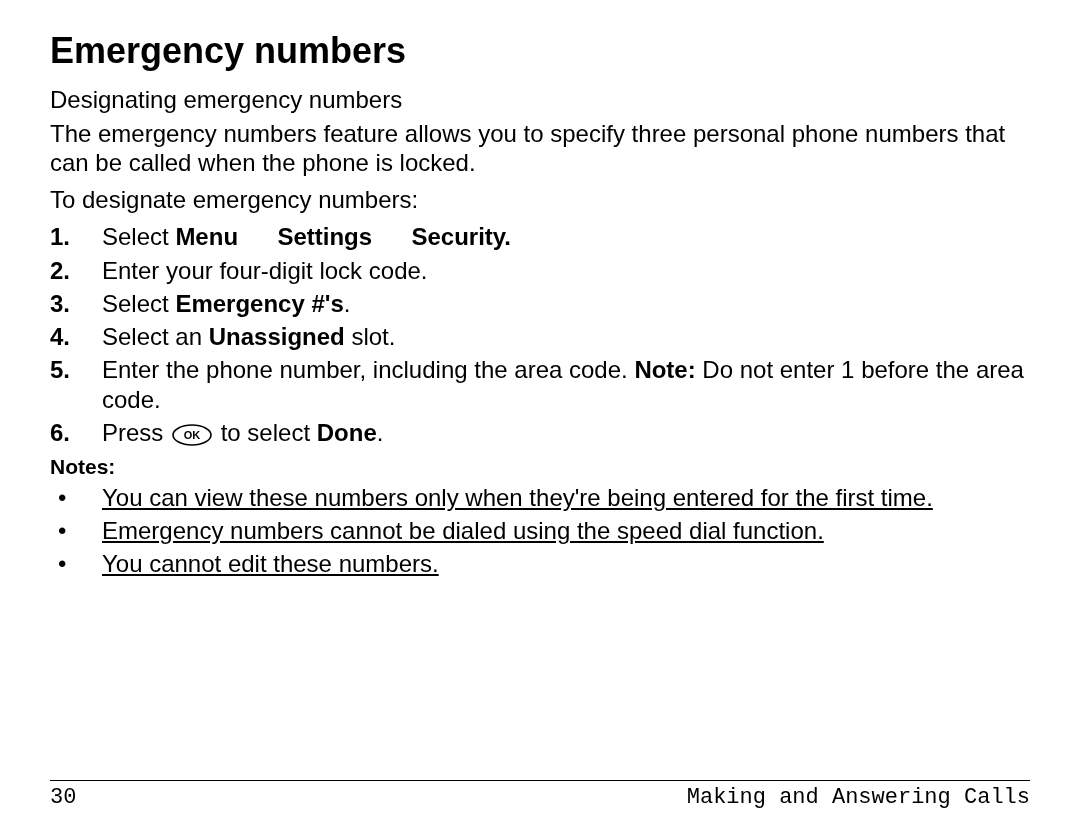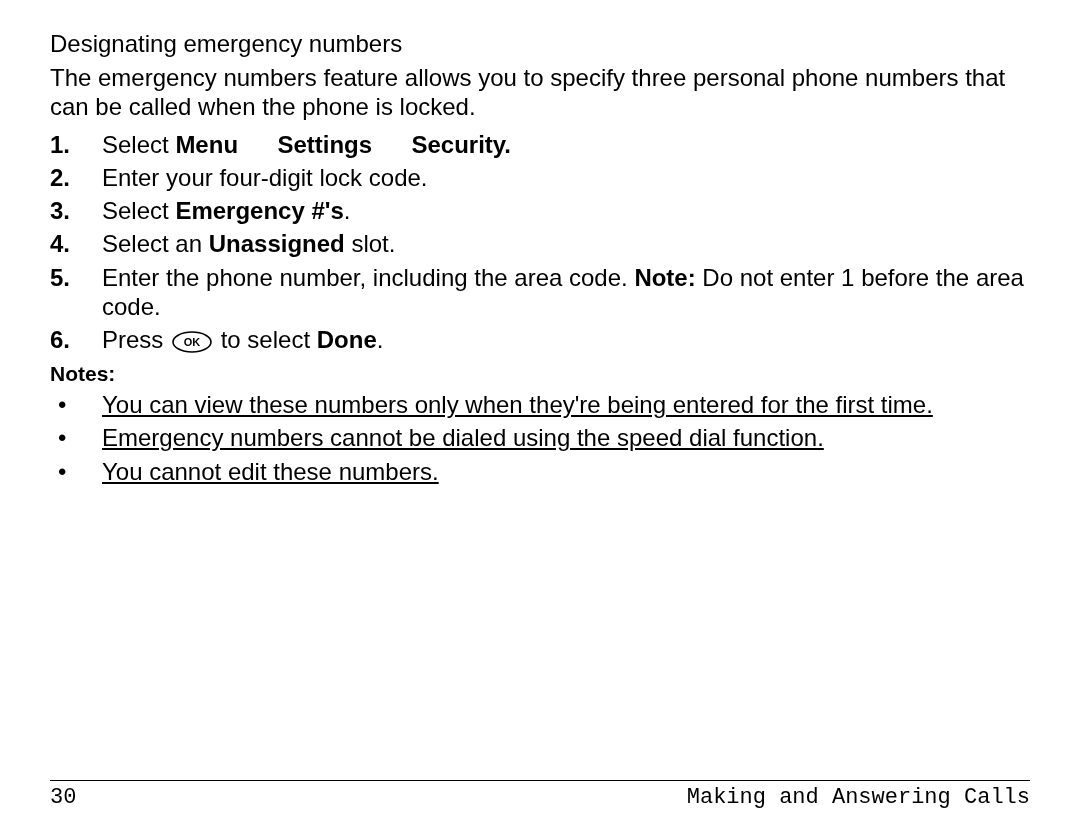--- a/index.html
+++ b/index.html
@@ -104,23 +104,25 @@
     display: inline-block;
     width: 26px;
     text-align: center;
   }
 </style>
 </head>
 <body>
 
 <div class="page">
 
+  <h1>Emergency numbers</h1>
   <h2>Designating emergency numbers</h2>
 
   <p>The emergency numbers feature allows you to specify three personal phone numbers that can be called when the phone is locked.</p>
+  <p>To designate emergency numbers:</p>
 
   <ol id="steps">
       <li><span class="num">1.</span><span>Select </span><span class="b">Menu</span>   <span class="arrow-icon"> </span> <span class="b">Settings</span>   <span class="arrow-icon"> </span> <span class="b">Security.</span></li>
       <li><span class="num">2.</span><span>Enter your four-digit lock code.</span></li>
       <li><span class="num">3.</span><span>Select </span><span class="b">Emergency #'s</span><span>.</span></li>
       <li><span class="num">4.</span><span>Select an </span><span class="b">Unassigned</span><span> slot.</span></li>
       <li><span class="num">5.</span><span>Enter the phone number, including the area code. </span><span class="b">Note:</span><span> Do not enter 1 before the area code.</span></li>
       <li><span class="num">6.</span><span>Press </span><span class="ok-icon">
           <svg width="40" height="22" viewBox="0 0 40 22">
             <ellipse cx="20" cy="11" rx="19" ry="10" fill="none" stroke="#000" stroke-width="1.6"></ellipse>

